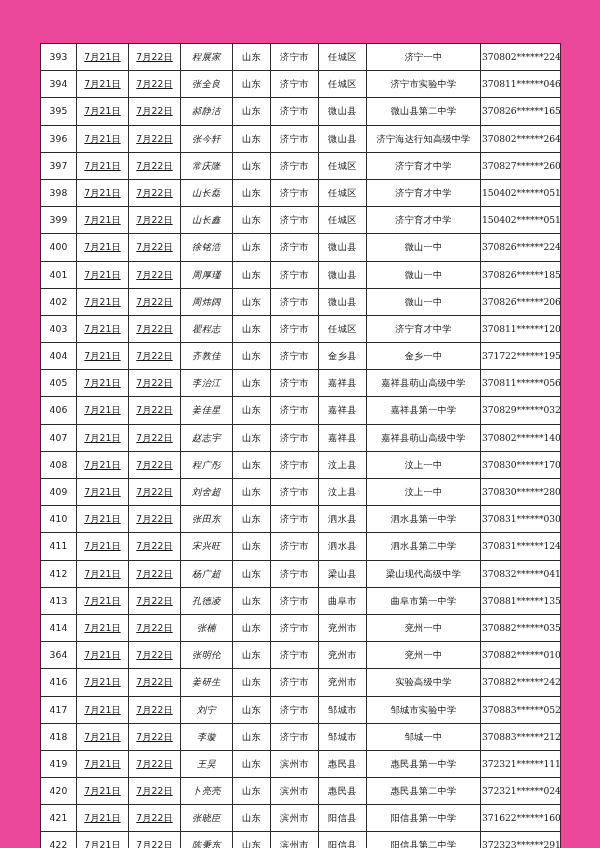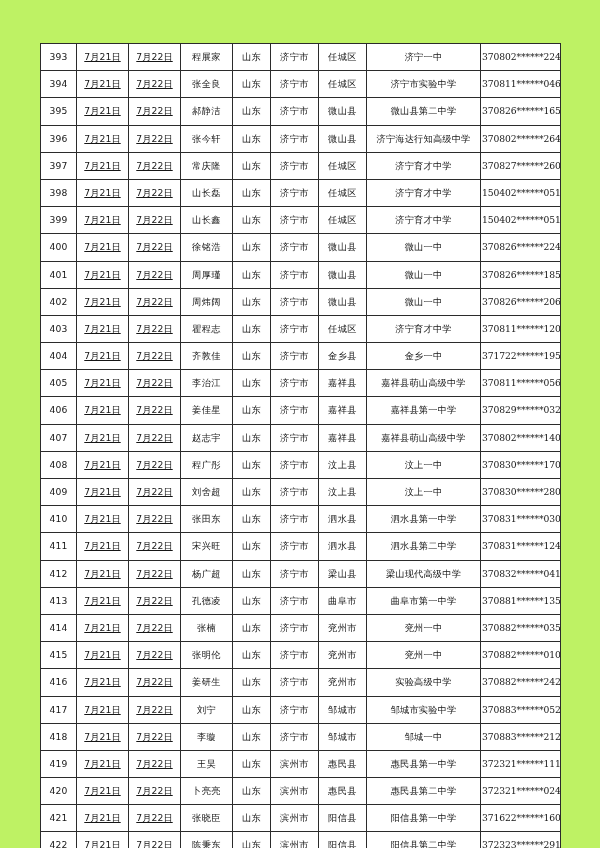--- a/index.html
+++ b/index.html
@@ -11,21 +11,21 @@
     width: 600px;
     height: 848px;
     font-family: "DejaVu Sans", "Liberation Sans", sans-serif;
     color: #1a1a1a;
     overflow: hidden;
   }
   #page {
     position: relative;
     width: 600px;
     height: 848px;
-    background: #bef264;
+    background: #ec4899;
     box-sizing: border-box;
     padding: 43px 51px 0 40px;
   }
   table.roster {
     width: 520px;
     border-collapse: collapse;
     table-layout: fixed;
     background: #ffffff;
   }
   table.roster td {
@@ -46,21 +46,21 @@
   col.c-date2  { width: 52px; }
   col.c-name   { width: 52px; }
   col.c-prov   { width: 38px; }
   col.c-city   { width: 48px; }
   col.c-dist   { width: 48px; }
   col.c-school { width: 114px; }
   col.c-id     { width: 80px; }
 
   td.idx    { font-size: 9.6px; letter-spacing: .2px; }
   td.date   { font-size: 9.2px; letter-spacing: .1px; text-decoration: underline; }
-  td.name   { font-size: 9.6px; letter-spacing: .4px; }
+  td.name   { font-size: 9.6px; letter-spacing: .4px; font-style: italic; }
   td.prov   { font-size: 9.4px; letter-spacing: .4px; }
   td.city   { font-size: 9.4px; letter-spacing: .4px; margin-top: 11px; }
   td.dist   { font-size: 9.4px; letter-spacing: .4px; margin-left: 30px; }
   td.school { font-size: 9.4px; letter-spacing: .2px; margin-top: 24px; }
   td.idnum  { font-size: 9px; letter-spacing: -.1px; font-family: "DejaVu Serif", "Liberation Serif", serif; }
 </style>
 </head>
 <body>
 
 <div id="page">
@@ -313,21 +313,21 @@
           <td class="date">7月21日</td>
           <td class="date">7月22日</td>
           <td class="name">张楠</td>
           <td class="prov">山东</td>
           <td class="city">济宁市</td>
           <td class="dist">兖州市</td>
           <td class="school">兖州一中</td>
           <td class="idnum">370882******035811</td>
         </tr>
         <tr>
-          <td class="idx">415</td>
+          <td class="idx">364</td>
           <td class="date">7月21日</td>
           <td class="date">7月22日</td>
           <td class="name">张明伦</td>
           <td class="prov">山东</td>
           <td class="city">济宁市</td>
           <td class="dist">兖州市</td>
           <td class="school">兖州一中</td>
           <td class="idnum">370882******01041x</td>
         </tr>
         <tr>

